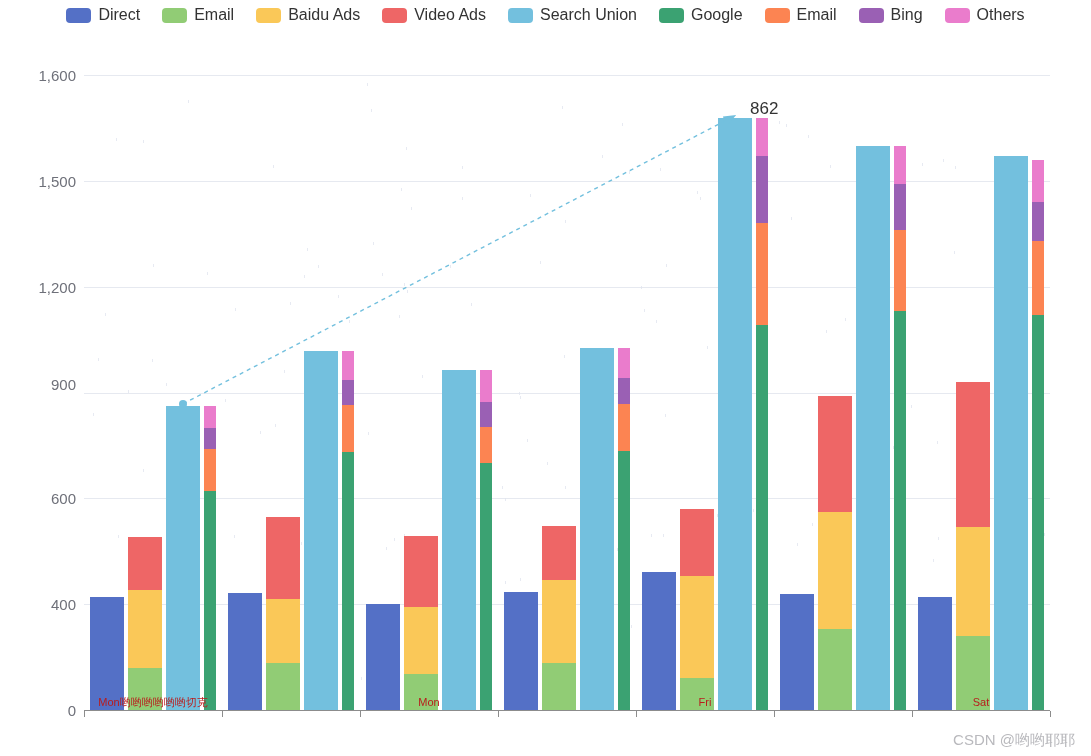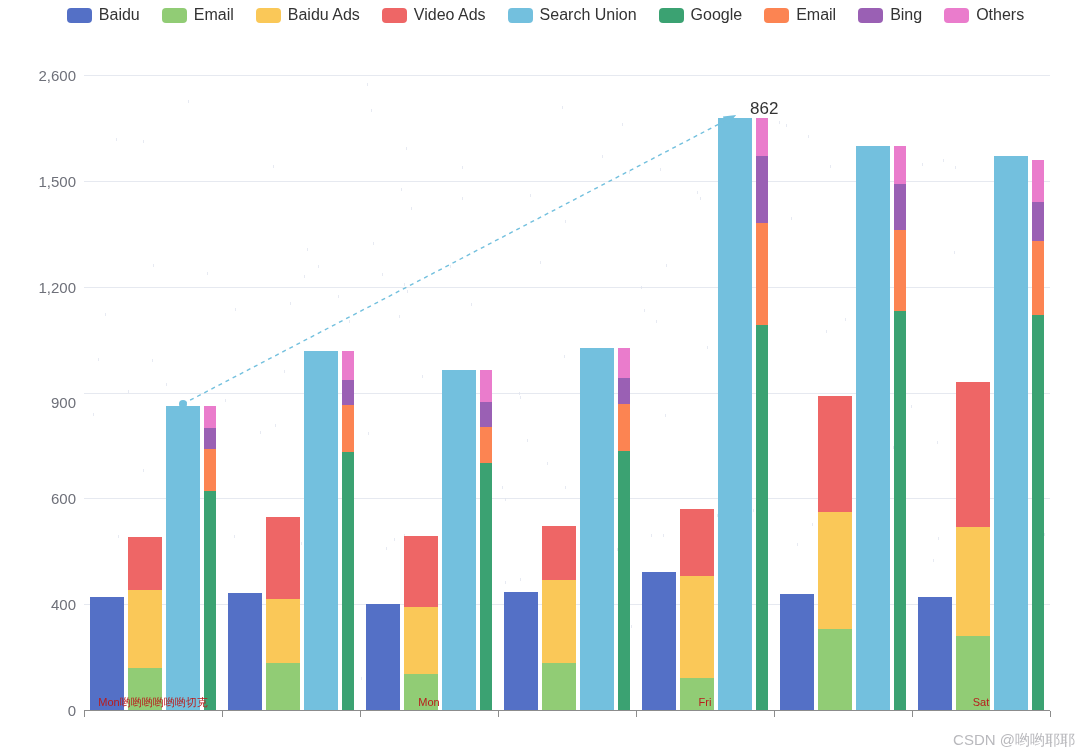--- a/index.html
+++ b/index.html
@@ -133,21 +133,21 @@
   }
 </style>
 </head>
 <body>
 
 <div id="chart-root">
 
   <div id="legend">
       <div class="legend-item">
         <span class="legend-swatch" style="background: rgb(84, 112, 198);"></span>
-        <span class="legend-label">Baidu</span>
+        <span class="legend-label">Direct</span>
       </div>
       <div class="legend-item">
         <span class="legend-swatch" style="background: rgb(145, 204, 117);"></span>
         <span class="legend-label">Email</span>
       </div>
       <div class="legend-item">
         <span class="legend-swatch" style="background: rgb(250, 200, 88);"></span>
         <span class="legend-label">Baidu Ads</span>
       </div>
       <div class="legend-item">
@@ -173,24 +173,24 @@
       <div class="legend-item">
         <span class="legend-swatch" style="background: rgb(234, 124, 204);"></span>
         <span class="legend-label">Others</span>
       </div>
     </div>
 
   <div id="ylabels">
       <div class="ytick-label" style="top: 703px;">0</div>
       <div class="ytick-label" style="top: 597.167px;">400</div>
       <div class="ytick-label" style="top: 491.333px;">600</div>
-      <div class="ytick-label" style="top: 395px;">900</div>
+      <div class="ytick-label" style="top: 377px;">900</div>
       <div class="ytick-label" style="top: 279.667px;">1,200</div>
       <div class="ytick-label" style="top: 173.833px;">1,500</div>
-      <div class="ytick-label" style="top: 68px;">2,600</div>
+      <div class="ytick-label" style="top: 68px;">1,600</div>
     </div>
 
   <div id="plot">
       <div class="gridline" style="top: 529.167px;"></div>
       <div class="gridline" style="top: 423.333px;"></div>
       <div class="gridline" style="top: 317.5px;"></div>
       <div class="gridline" style="top: 211.667px;"></div>
       <div class="gridline" style="top: 105.833px;"></div>
       <div class="gridline" style="top: 0px;"></div>
       <div class="bg-dot" style="left: 576px; top: 93px;"></div>

